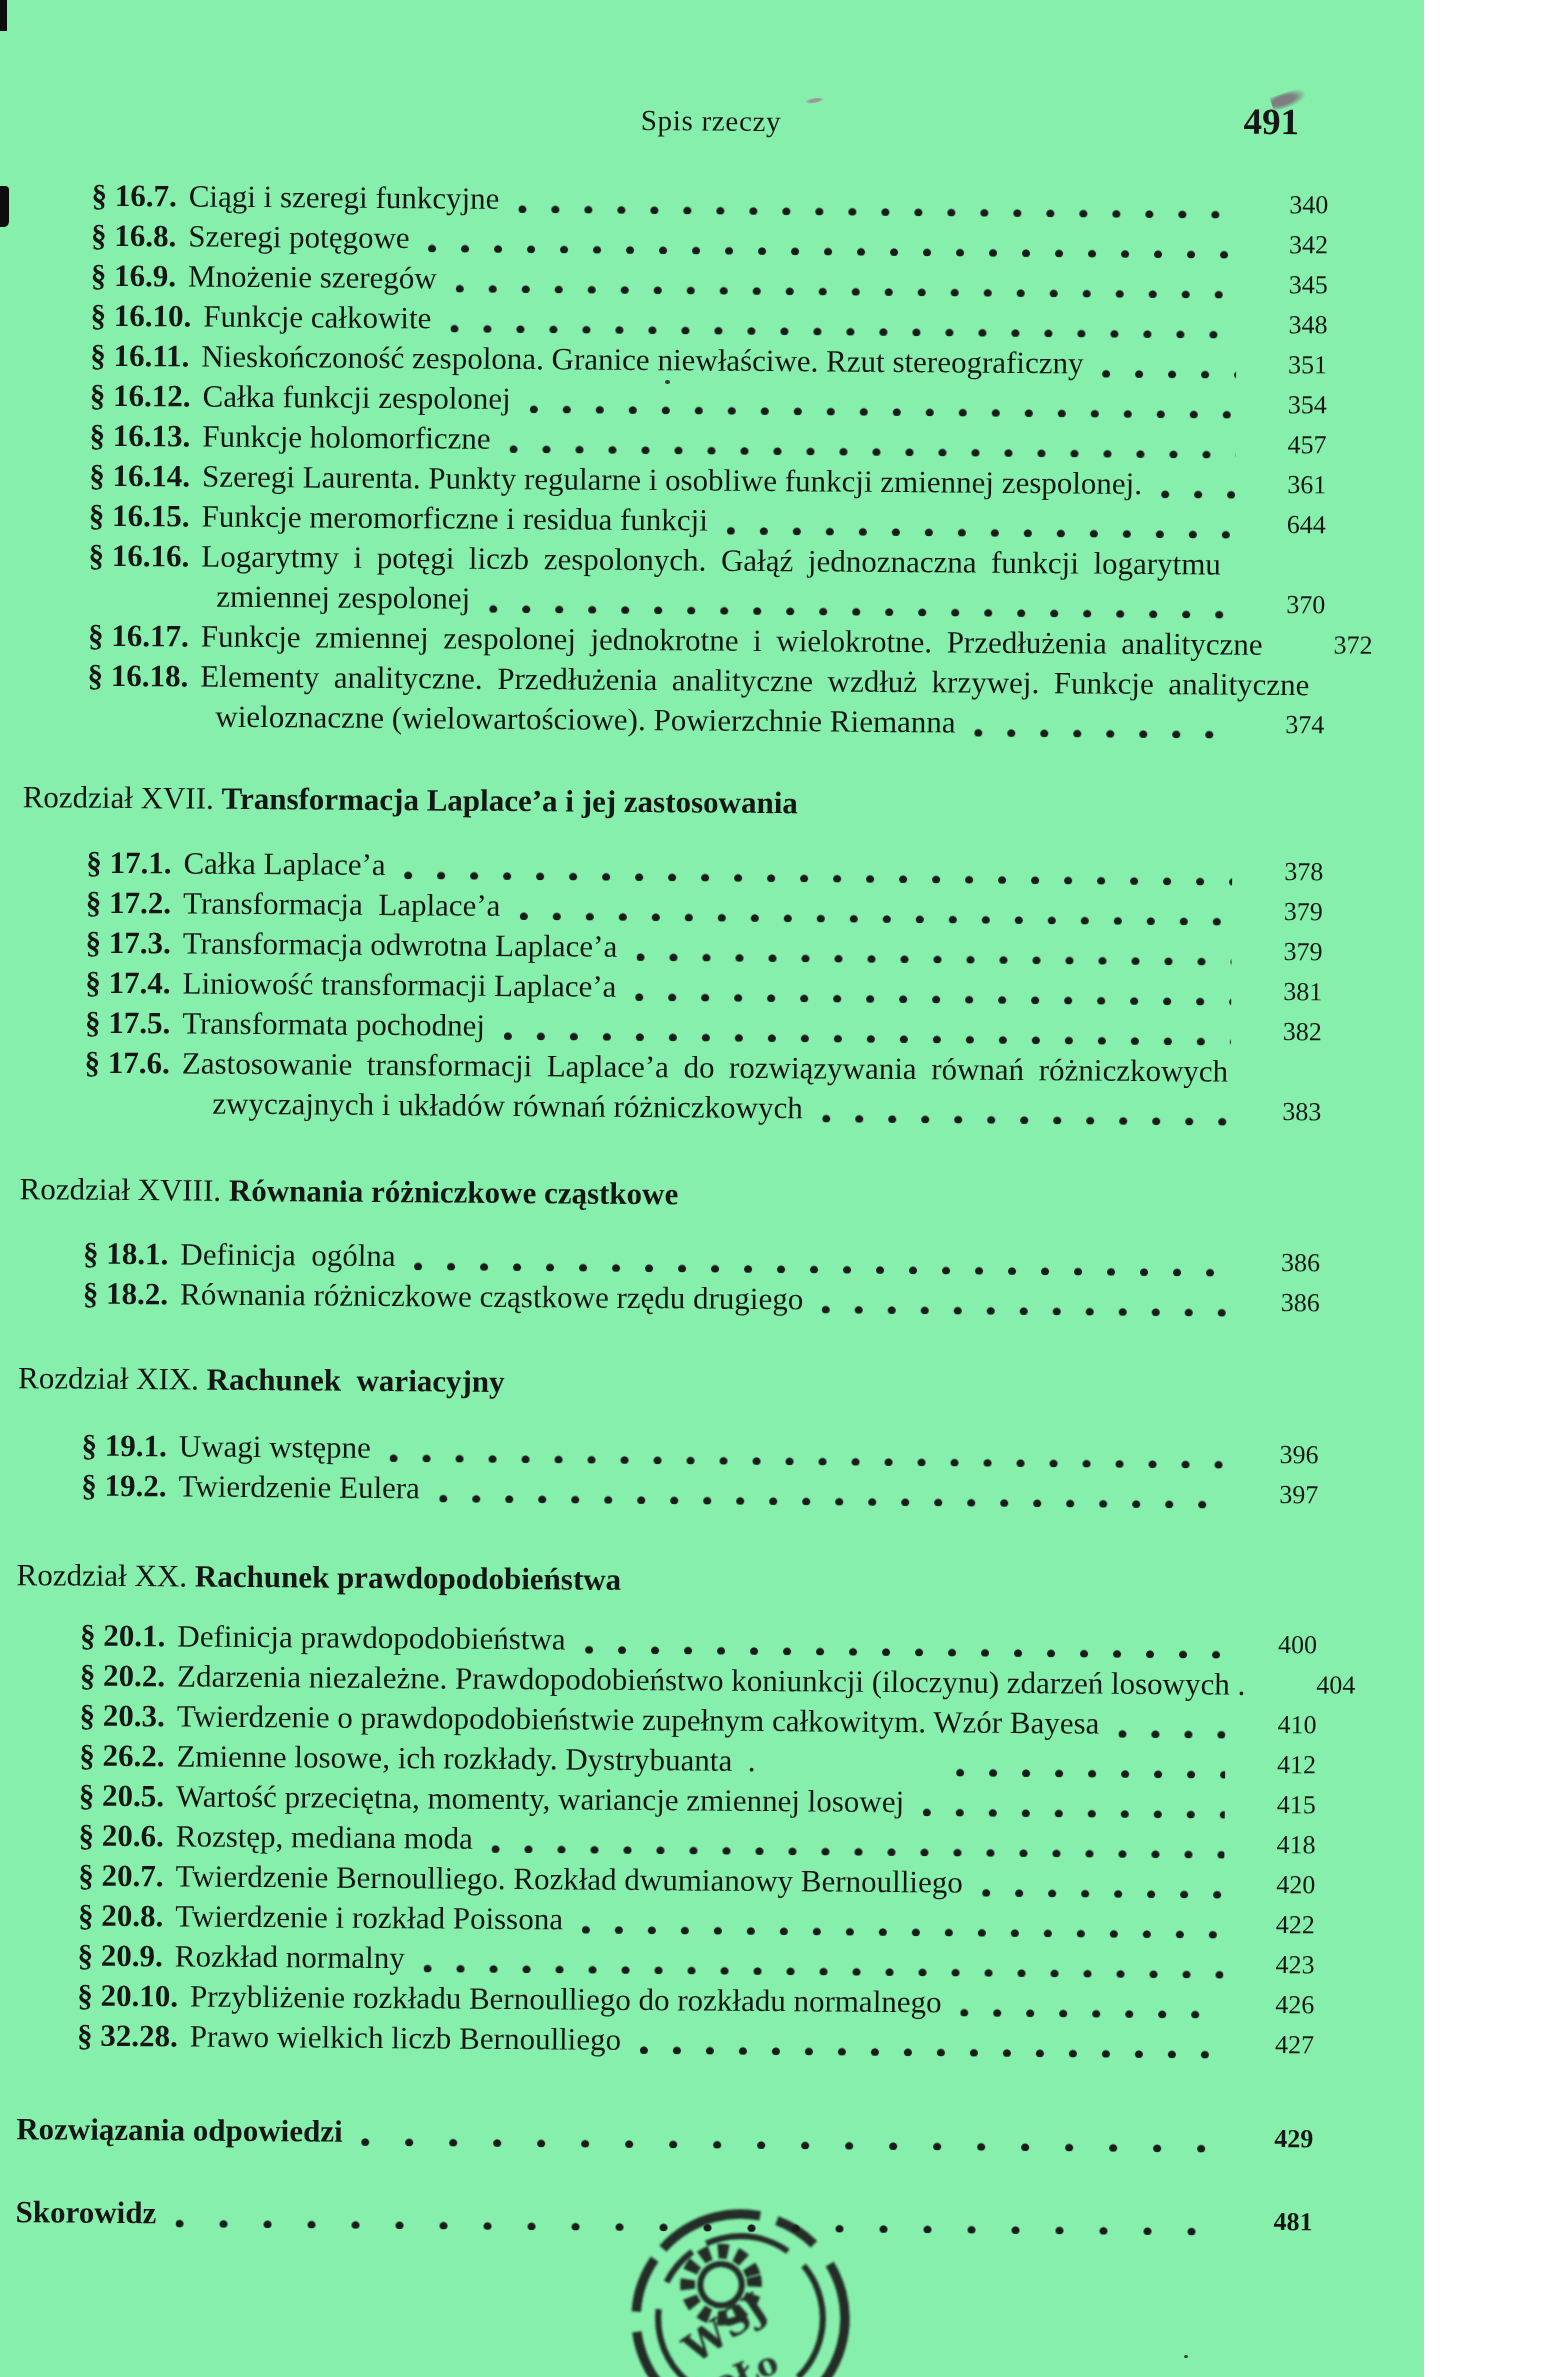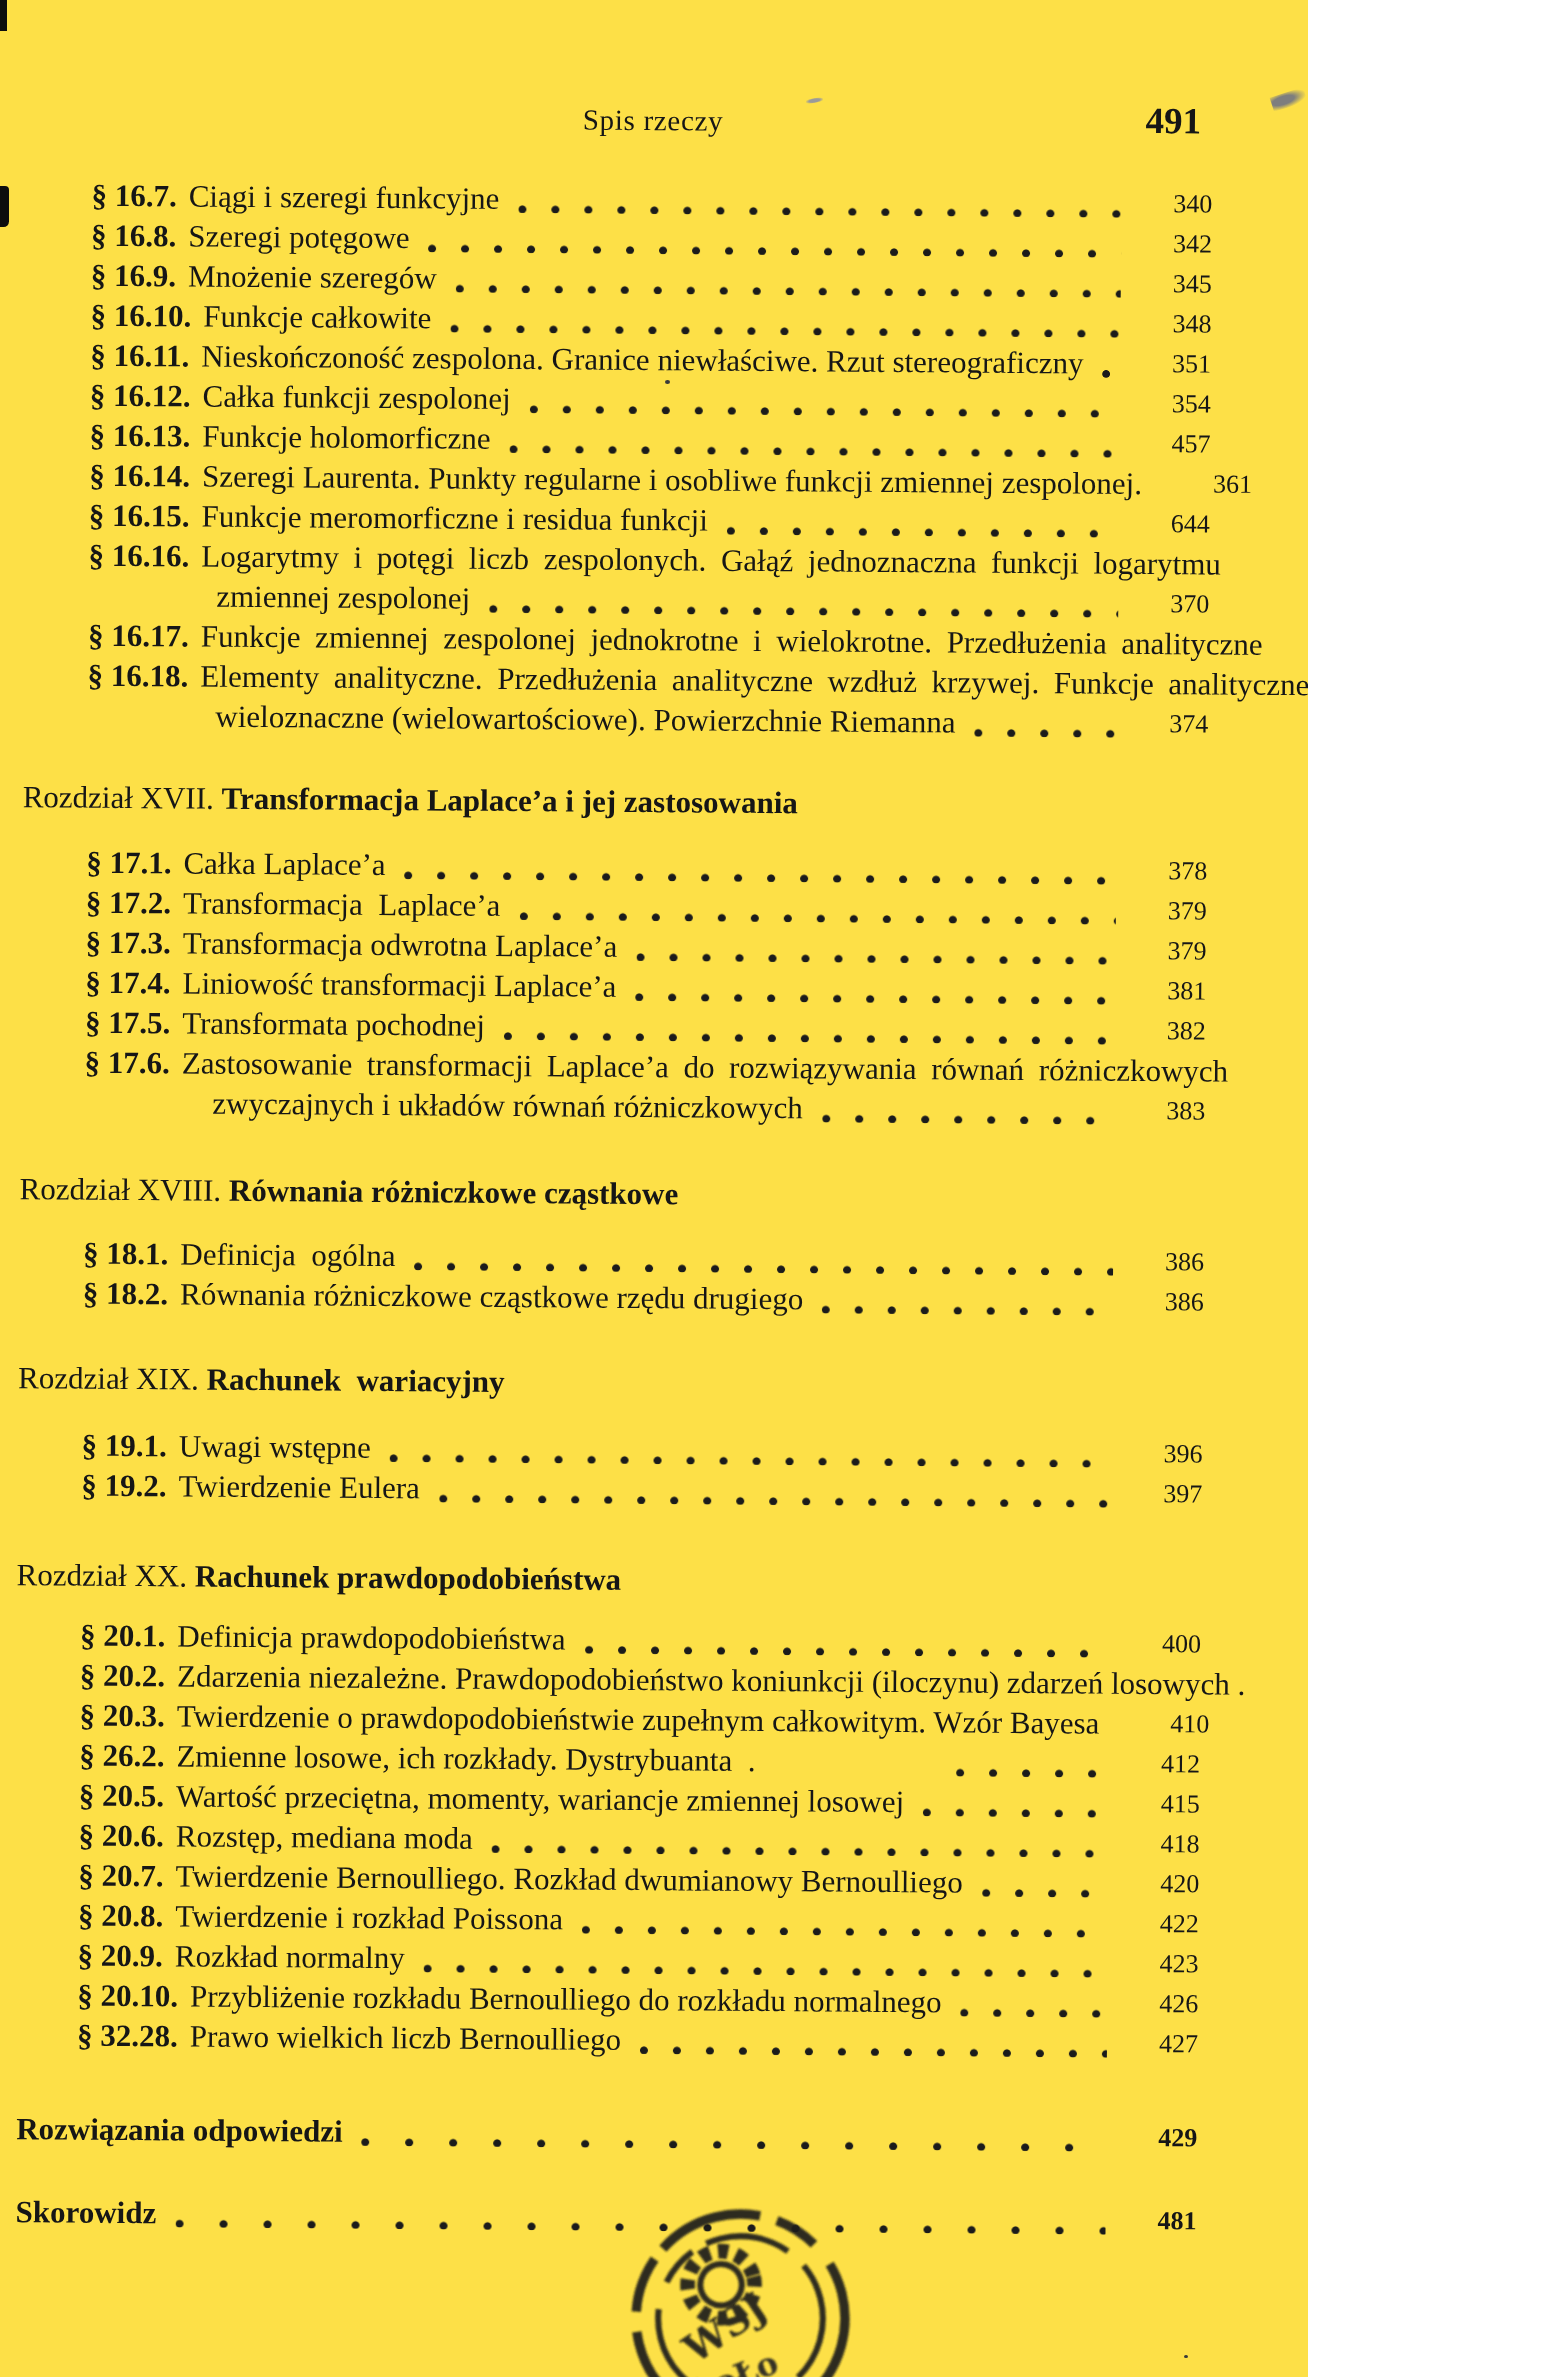--- a/index.html
+++ b/index.html
@@ -1,37 +1,37 @@
 <!DOCTYPE html>
 <html style="font-size:10.7px"><head>
 <meta charset="utf-8">
 <style>
   html,body{margin:0;padding:0;background:#ffffff;}
   .sheet{
     position:relative;
-    width:1308px;height:2377px;
-    background:#fde047;
+    width:1424px;height:2377px;
+    background:#86efac;
     overflow:hidden;
     font-family:"Liberation Serif", serif;
     color:#161616;
   }
   .print{
     position:absolute;inset:0;
     transform:rotate(0.45deg);
     transform-origin:0 0;
   }
   
   .hdr{position:relative;height:154px;}
   .hdr-title{
     position:absolute;top:99px;left:0;width:100%;
     text-align:center;font-size:29px;line-height:33px;
     letter-spacing:0.7px;
   }
   .hdr-page{
-    position:absolute;top:92px;right:106px;
+    position:absolute;top:92px;right:124px;
     font-size:37px;line-height:40px;font-weight:700;
   }
   
   .toc{padding:0 94px 0 29px;}
   .chap{font-size:31px;line-height:40px;white-space:pre;}
   .chap-label{font-weight:400;}
   .chap-title{font-weight:700;}
   .entries-list{padding-left:64px;}
   .sec-0 .entries-list{margin-top:21.4px;}
   .sec-1 .chap{margin-top:42px;}  .sec-1 .entries-list{margin-top:25px;}

